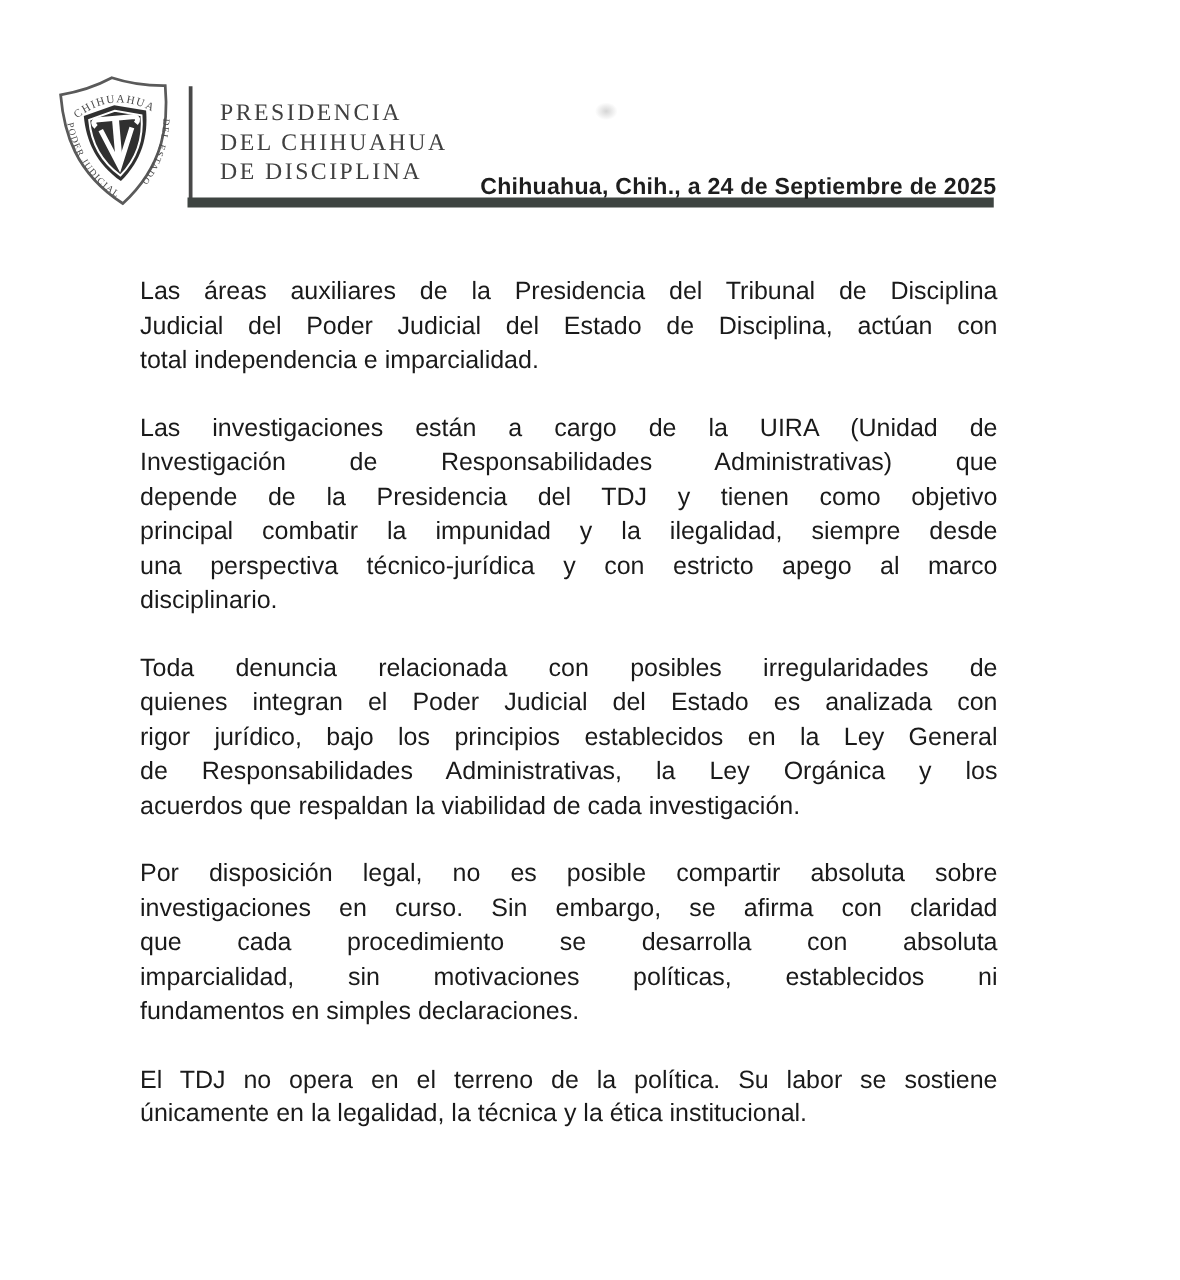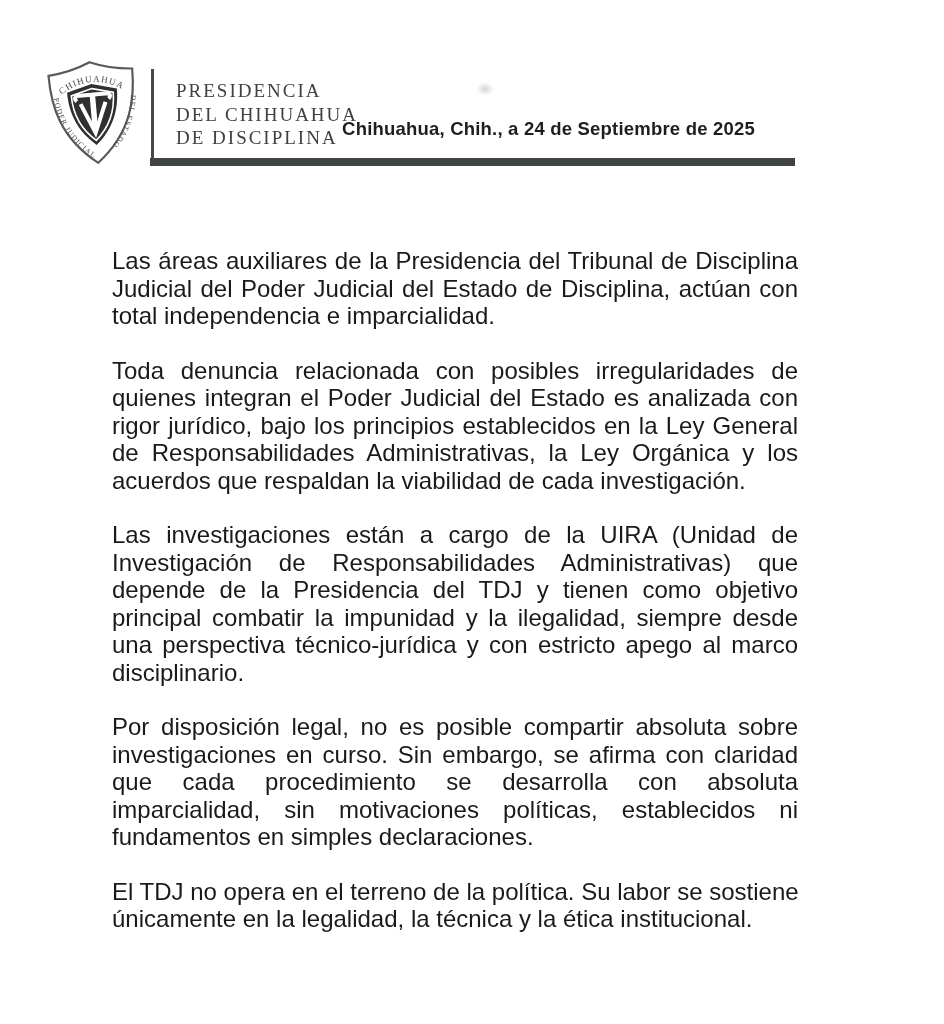--- a/index.html
+++ b/index.html
@@ -18,31 +18,31 @@
   .hrule { position:absolute; left:150px; top:158px; width:645px; height:8px; background:#3e4441; }
 
   .office {
     position:absolute; left:176px; top:79px; width:160px;
     font-family:"Liberation Serif", serif; font-size:19px; line-height:23.5px;
     color:#404040; letter-spacing:2px;
   }
   .office .oline { display:block; white-space:nowrap; text-align:justify; text-align-last:justify; }
 
   .dateline {
-    position:absolute; left:300px; top:118px; width:497px; text-align:center;
+    position:absolute; left:300px; top:138px; width:497px; text-align:right;
     font-weight:bold; font-size:18.5px; color:#1e1e1e; letter-spacing:0.2px;
   }
 
   .smudge {
     position:absolute; left:476px; top:82px; width:18px; height:14px;
     background:radial-gradient(closest-side, rgba(125,125,125,0.32), rgba(255,255,255,0));
   }
 
   
-  .bodytext { position:absolute; left:112px; top:247px; width:686px; font-size:24px; line-height:27.5px; }
+  .bodytext { position:absolute; left:112px; top:220px; width:686px; font-size:20px; line-height:27.5px; }
   .para { margin:0 0 27px 0; }
   .tline { display:block; white-space:nowrap; text-align:justify; text-align-last:justify; }
   .tline.last { text-align-last:left; }
 </style>
 </head>
 <body>
 
 <div class="page">
 
   <svg class="seal" viewBox="0 0 100 110" aria-hidden="true">
@@ -81,34 +81,34 @@
 
   <div class="bodytext">
 
     <p class="para">
       <span class="tline">Las áreas auxiliares de la Presidencia del Tribunal de Disciplina</span>
       <span class="tline">Judicial del Poder Judicial del Estado de Disciplina, actúan con</span>
       <span class="tline last">total independencia e imparcialidad.</span>
     </p>
 
     <p class="para">
-      <span class="tline">Toda denuncia relacionada con posibles irregularidades de</span>
-      <span class="tline">quienes integran el Poder Judicial del Estado es analizada con</span>
-      <span class="tline">rigor jurídico, bajo los principios establecidos en la Ley General</span>
-      <span class="tline">de Responsabilidades Administrativas, la Ley Orgánica y los</span>
-      <span class="tline last">acuerdos que respaldan la viabilidad de cada investigación.</span>
-    </p>
-
-    <p class="para">
       <span class="tline">Las investigaciones están a cargo de la UIRA (Unidad de</span>
       <span class="tline">Investigación de Responsabilidades Administrativas) que</span>
       <span class="tline">depende de la Presidencia del TDJ y tienen como objetivo</span>
       <span class="tline">principal combatir la impunidad y la ilegalidad, siempre desde</span>
       <span class="tline">una perspectiva técnico-jurídica y con estricto apego al marco</span>
       <span class="tline last">disciplinario.</span>
+    </p>
+
+    <p class="para">
+      <span class="tline">Toda denuncia relacionada con posibles irregularidades de</span>
+      <span class="tline">quienes integran el Poder Judicial del Estado es analizada con</span>
+      <span class="tline">rigor jurídico, bajo los principios establecidos en la Ley General</span>
+      <span class="tline">de Responsabilidades Administrativas, la Ley Orgánica y los</span>
+      <span class="tline last">acuerdos que respaldan la viabilidad de cada investigación.</span>
     </p>
 
     <p class="para">
       <span class="tline">Por disposición legal, no es posible compartir absoluta sobre</span>
       <span class="tline">investigaciones en curso. Sin embargo, se afirma con claridad</span>
       <span class="tline">que cada procedimiento se desarrolla con absoluta</span>
       <span class="tline">imparcialidad, sin motivaciones políticas, establecidos ni</span>
       <span class="tline last">fundamentos en simples declaraciones.</span>
     </p>
 

